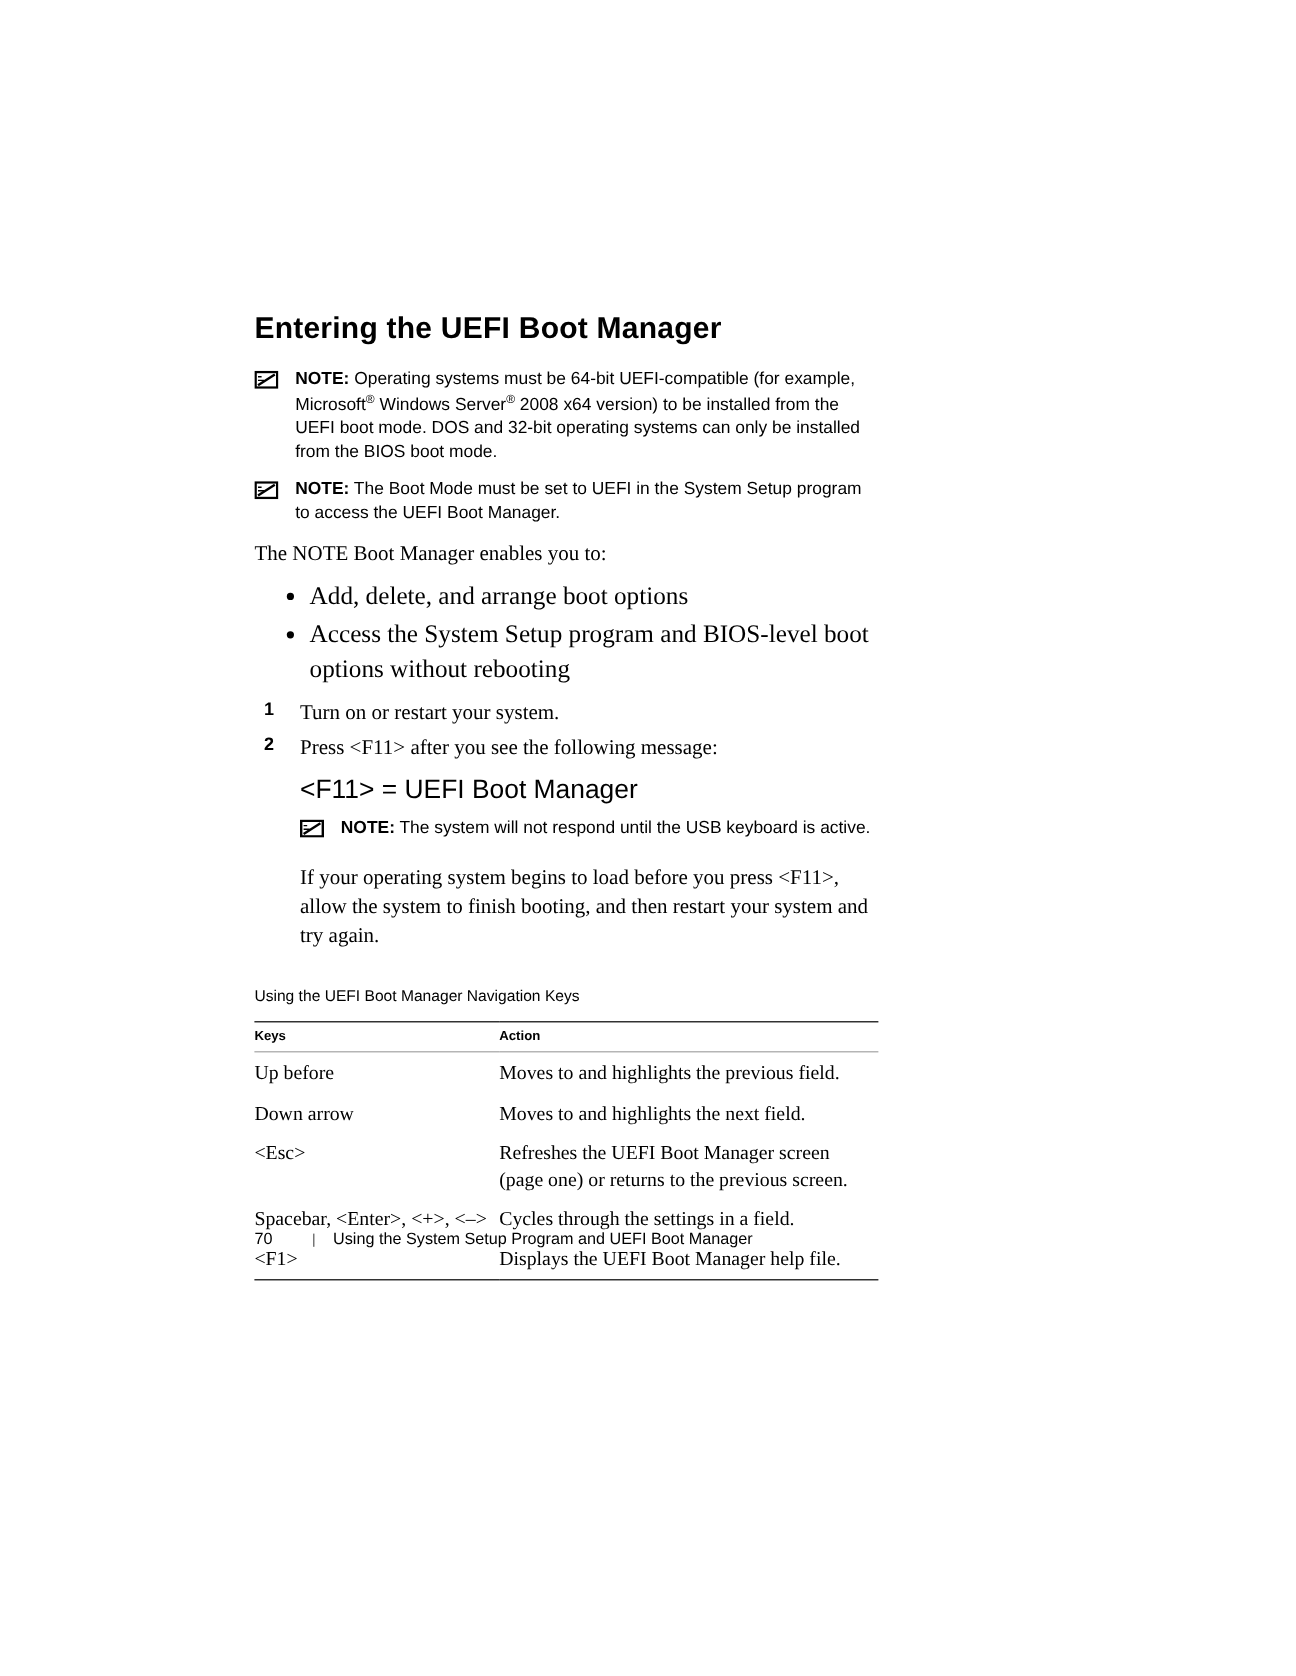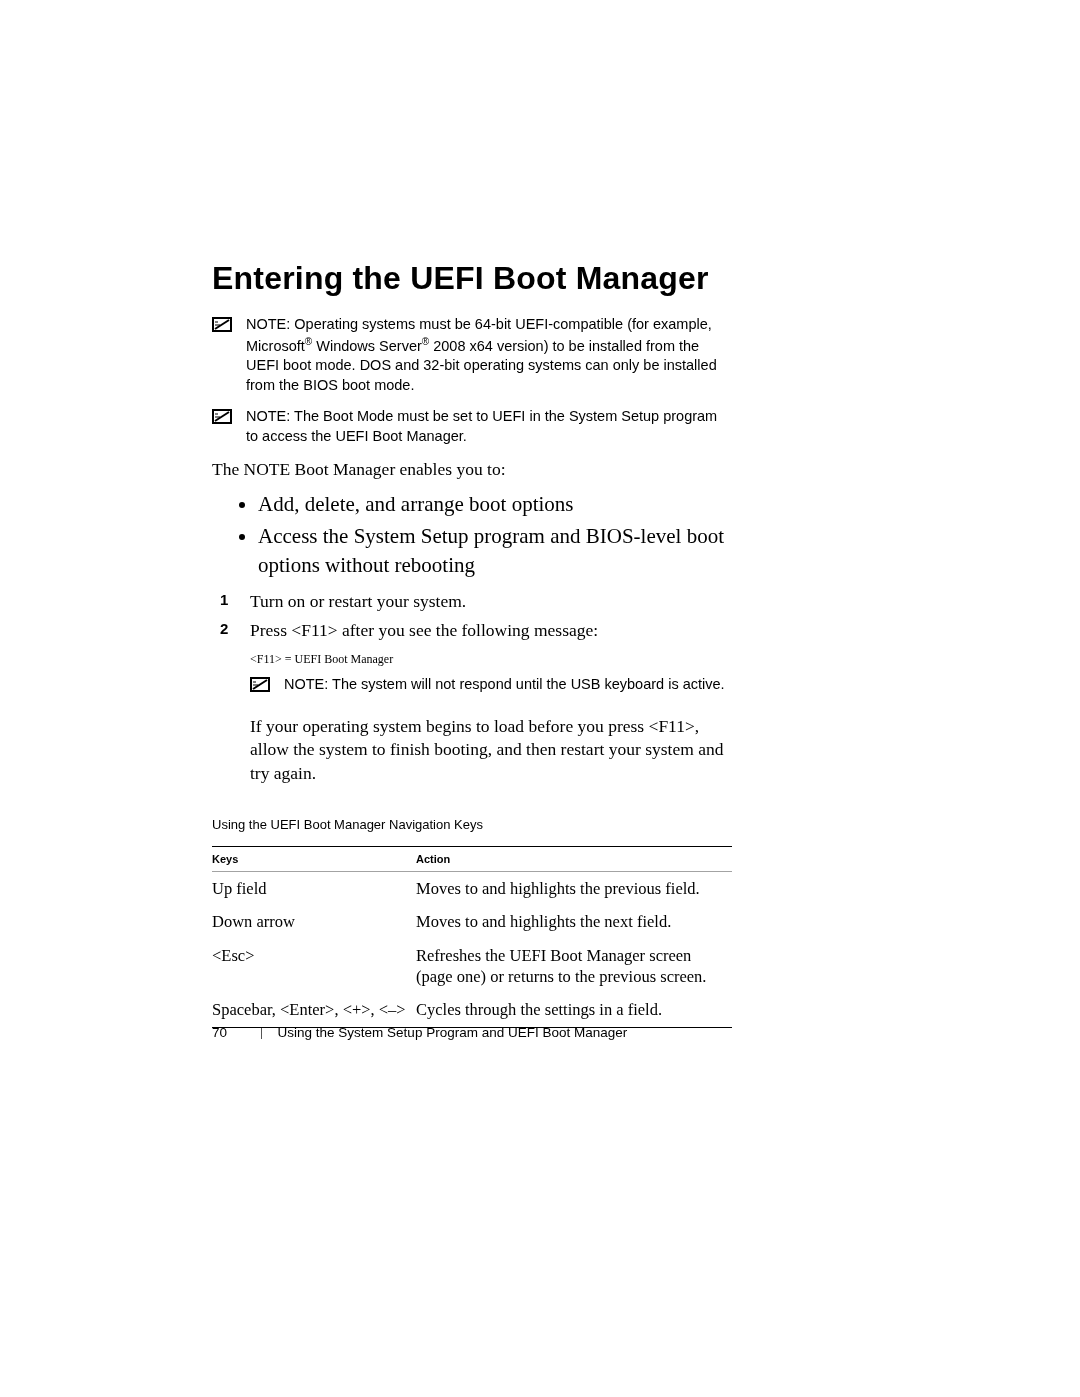--- a/index.html
+++ b/index.html
@@ -14,21 +14,21 @@
   }
   .page {
     position: absolute;
     left: 212px;
     top: 260px;
     width: 520px;
   }
   h1.main-heading {
     font-family: "Helvetica Neue", Helvetica, Arial, sans-serif;
     font-weight: bold;
-    font-size: 32px;
+    font-size: 25px;
     margin: 0 0 18px 0;
     letter-spacing: 0.2px;
   }
   .note-block {
     display: flex;
     align-items: flex-start;
     margin-bottom: 12px;
   }
   .note-icon {
     width: 20px;
@@ -38,21 +38,21 @@
     margin-top: 2px;
     position: relative;
   }
   .note-icon svg { display: block; }
   .note-text {
     font-family: "Helvetica Neue", Helvetica, Arial, sans-serif;
     font-size: 14.5px;
     line-height: 1.35;
   }
   .note-text .note-label {
-    font-weight: normal;
+    font-weight: bold;
   }
   .note-text .reg {
     font-size: 10px;
     vertical-align: super;
   }
   .body-text {
     font-size: 17.5px;
     line-height: 1.35;
     margin: 6px 0;
   }
@@ -80,22 +80,22 @@
   }
   ol.steps > li > .num {
     position: absolute;
     left: 8px;
     top: 3px;
     font-family: "Helvetica Neue", Helvetica, Arial, sans-serif;
     font-weight: bold;
     font-size: 15px;
   }
   .mono {
-    font-family: Liberation Serif, serif;
-    font-size: 12px;
+    font-family: Liberation Sans, sans-serif;
+    font-size: 22px;
     display: block;
     margin: 8px 0 8px 0;
   }
   h2.sub-heading {
     font-family: "Helvetica Neue", Helvetica, Arial, sans-serif;
     font-weight: normal;
     font-size: 13px;
     margin: 28px 0 14px 0;
   }
   table.nav-table {
@@ -216,34 +216,38 @@
 
   <table class="nav-table">
     <thead>
       <tr>
         <th class="col-keys">Keys</th>
         <th>Action</th>
       </tr>
     </thead>
     <tbody>
       <tr>
-        <td>Up field</td>
+        <td>Up before</td>
         <td>Moves to and highlights the previous field.</td>
       </tr>
       <tr>
         <td>Down arrow</td>
         <td>Moves to and highlights the next field.</td>
       </tr>
       <tr>
         <td>&lt;Esc&gt;</td>
         <td>Refreshes the UEFI Boot Manager screen (page one) or returns to the previous screen.</td>
       </tr>
       <tr>
         <td>Spacebar, &lt;Enter&gt;, &lt;+&gt;, &lt;–&gt;</td>
         <td>Cycles through the settings in a field.</td>
+      </tr>
+      <tr>
+        <td>&lt;F1&gt;</td>
+        <td>Displays the UEFI Boot Manager help file.</td>
       </tr>
     </tbody>
   </table>
 
 </div>
 
 <div class="footer-line">
   <span class="pnum">70</span>
   <span class="sep"></span>
   <span>Using the System Setup Program and UEFI Boot Manager</span>

